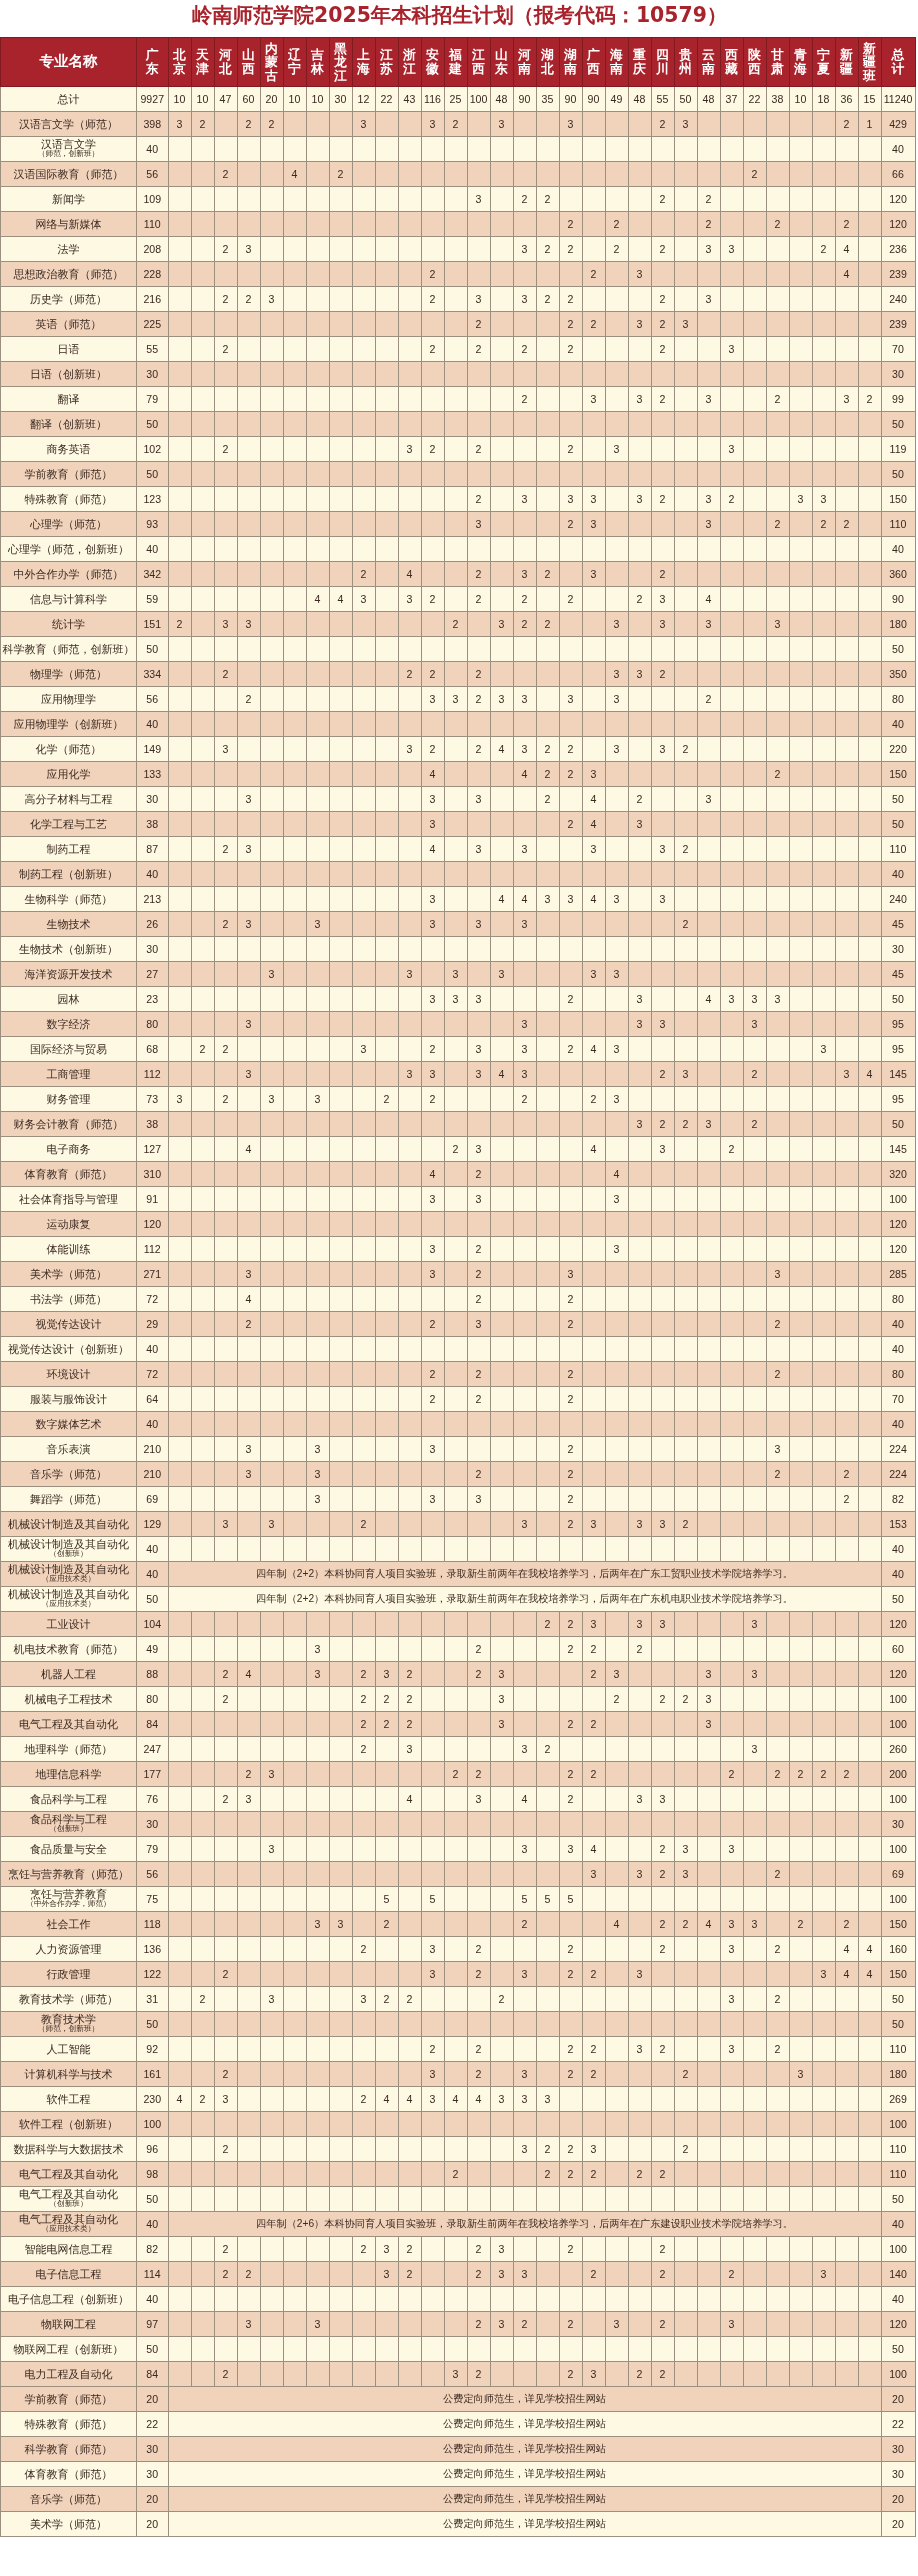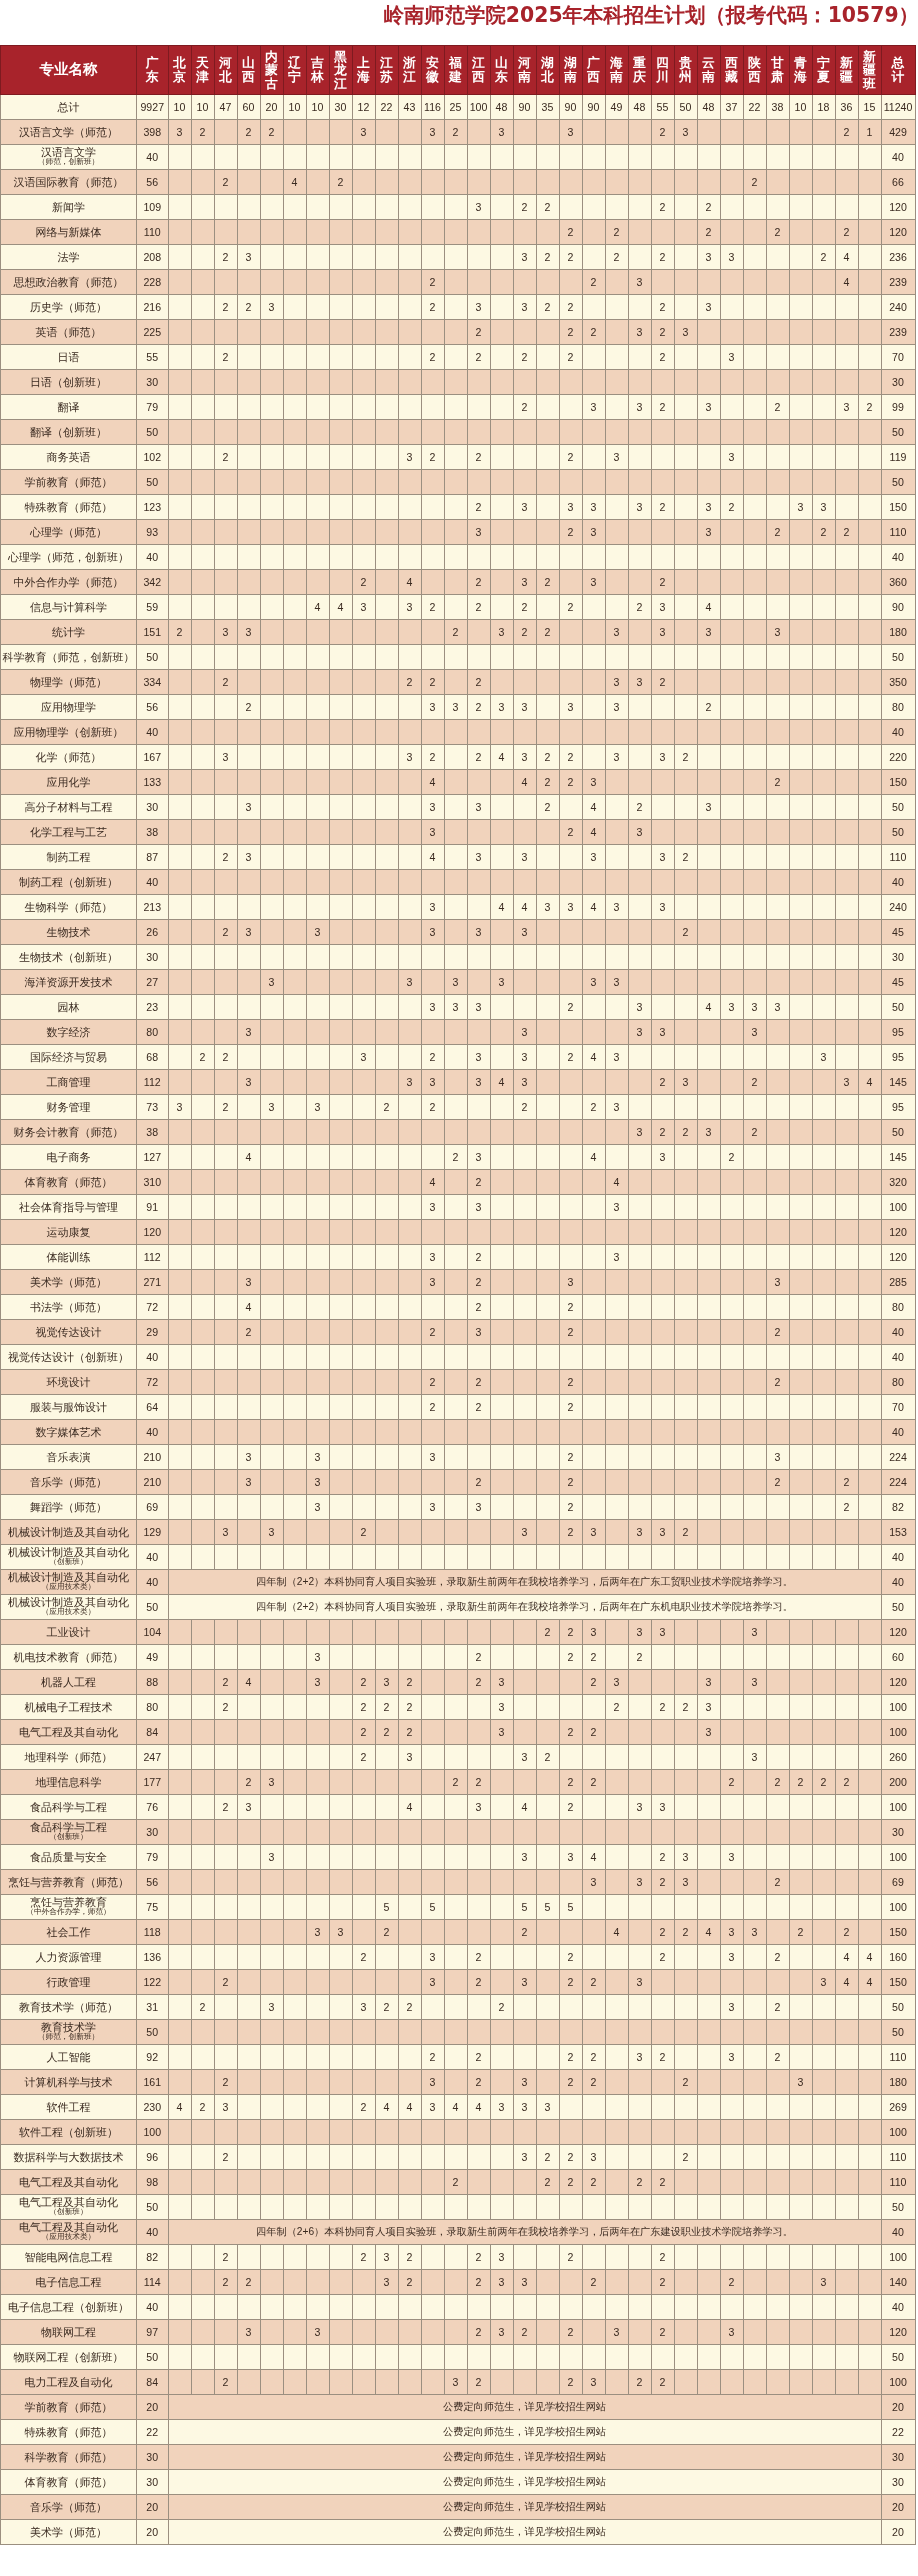--- a/index.html
+++ b/index.html
@@ -1,18 +1,18 @@
 <!DOCTYPE html>
 <html style="font-size:13.6px"><head>
 <meta charset="utf-8">
 <style>
   html, body { margin: 0; padding: 0; background: #ffffff; }
   body { width: 919px; height: 2576px; overflow: hidden; font-family: "DejaVu Sans", "Liberation Sans", sans-serif; color: #3a2a20; }
-  .title { height: 31px; line-height: 31px; text-align: right; font-size: 20.4px; font-weight: bold; color: #a8232b; letter-spacing: 0px; }
-  table.plan { border-collapse: collapse; table-layout: fixed; width: 806px; position: absolute; top: 45px; left: 0; }
+  .title { height: 31px; line-height: 31px; text-align: center; font-size: 20.4px; font-weight: bold; color: #a8232b; letter-spacing: 0px; }
+  table.plan { border-collapse: collapse; table-layout: fixed; width: 806px; position: absolute; top: 37px; left: 0; }
   table.plan col.c-name { width: 136px; }
   table.plan col.c-gd { width: 31.5px; }
   table.plan col.c-prov { width: 23px; }
   table.plan col.c-total { width: 34px; }
   thead th { background: #a8232b; color: #ffffff; font-weight: bold; border: 0.9px solid #7e1a20; height: 48px; padding: 0; font-size: 12.8px; line-height: 13.6px; vertical-align: middle; }
   thead th.h-name { font-size: 14.5px; }
   thead th .vt { display: inline-block; width: 1em; word-break: break-all; white-space: normal; }
   tbody td { border: 0.9px solid #9b8f80; height: 24px; padding: 0; text-align: center; font-size: 10.6px; white-space: nowrap; overflow: hidden; font-family: "Liberation Sans", "DejaVu Sans", sans-serif; }
   tbody tr.even td { background: #fdf9e3; }
   tbody tr.odd td { background: #f1d3bc; }
@@ -1034,21 +1034,21 @@
         <td></td>
         <td></td>
         <td></td>
         <td></td>
         <td></td>
         <td></td>
         <td class="total">40</td>
       </tr>
       <tr class="even">
         <td class="name"><span>化学</span><span class="sub">（师范）</span></td>
-        <td>167</td>
+        <td>149</td>
         <td></td>
         <td></td>
         <td>3</td>
         <td></td>
         <td></td>
         <td></td>
         <td></td>
         <td></td>
         <td></td>
         <td></td>

